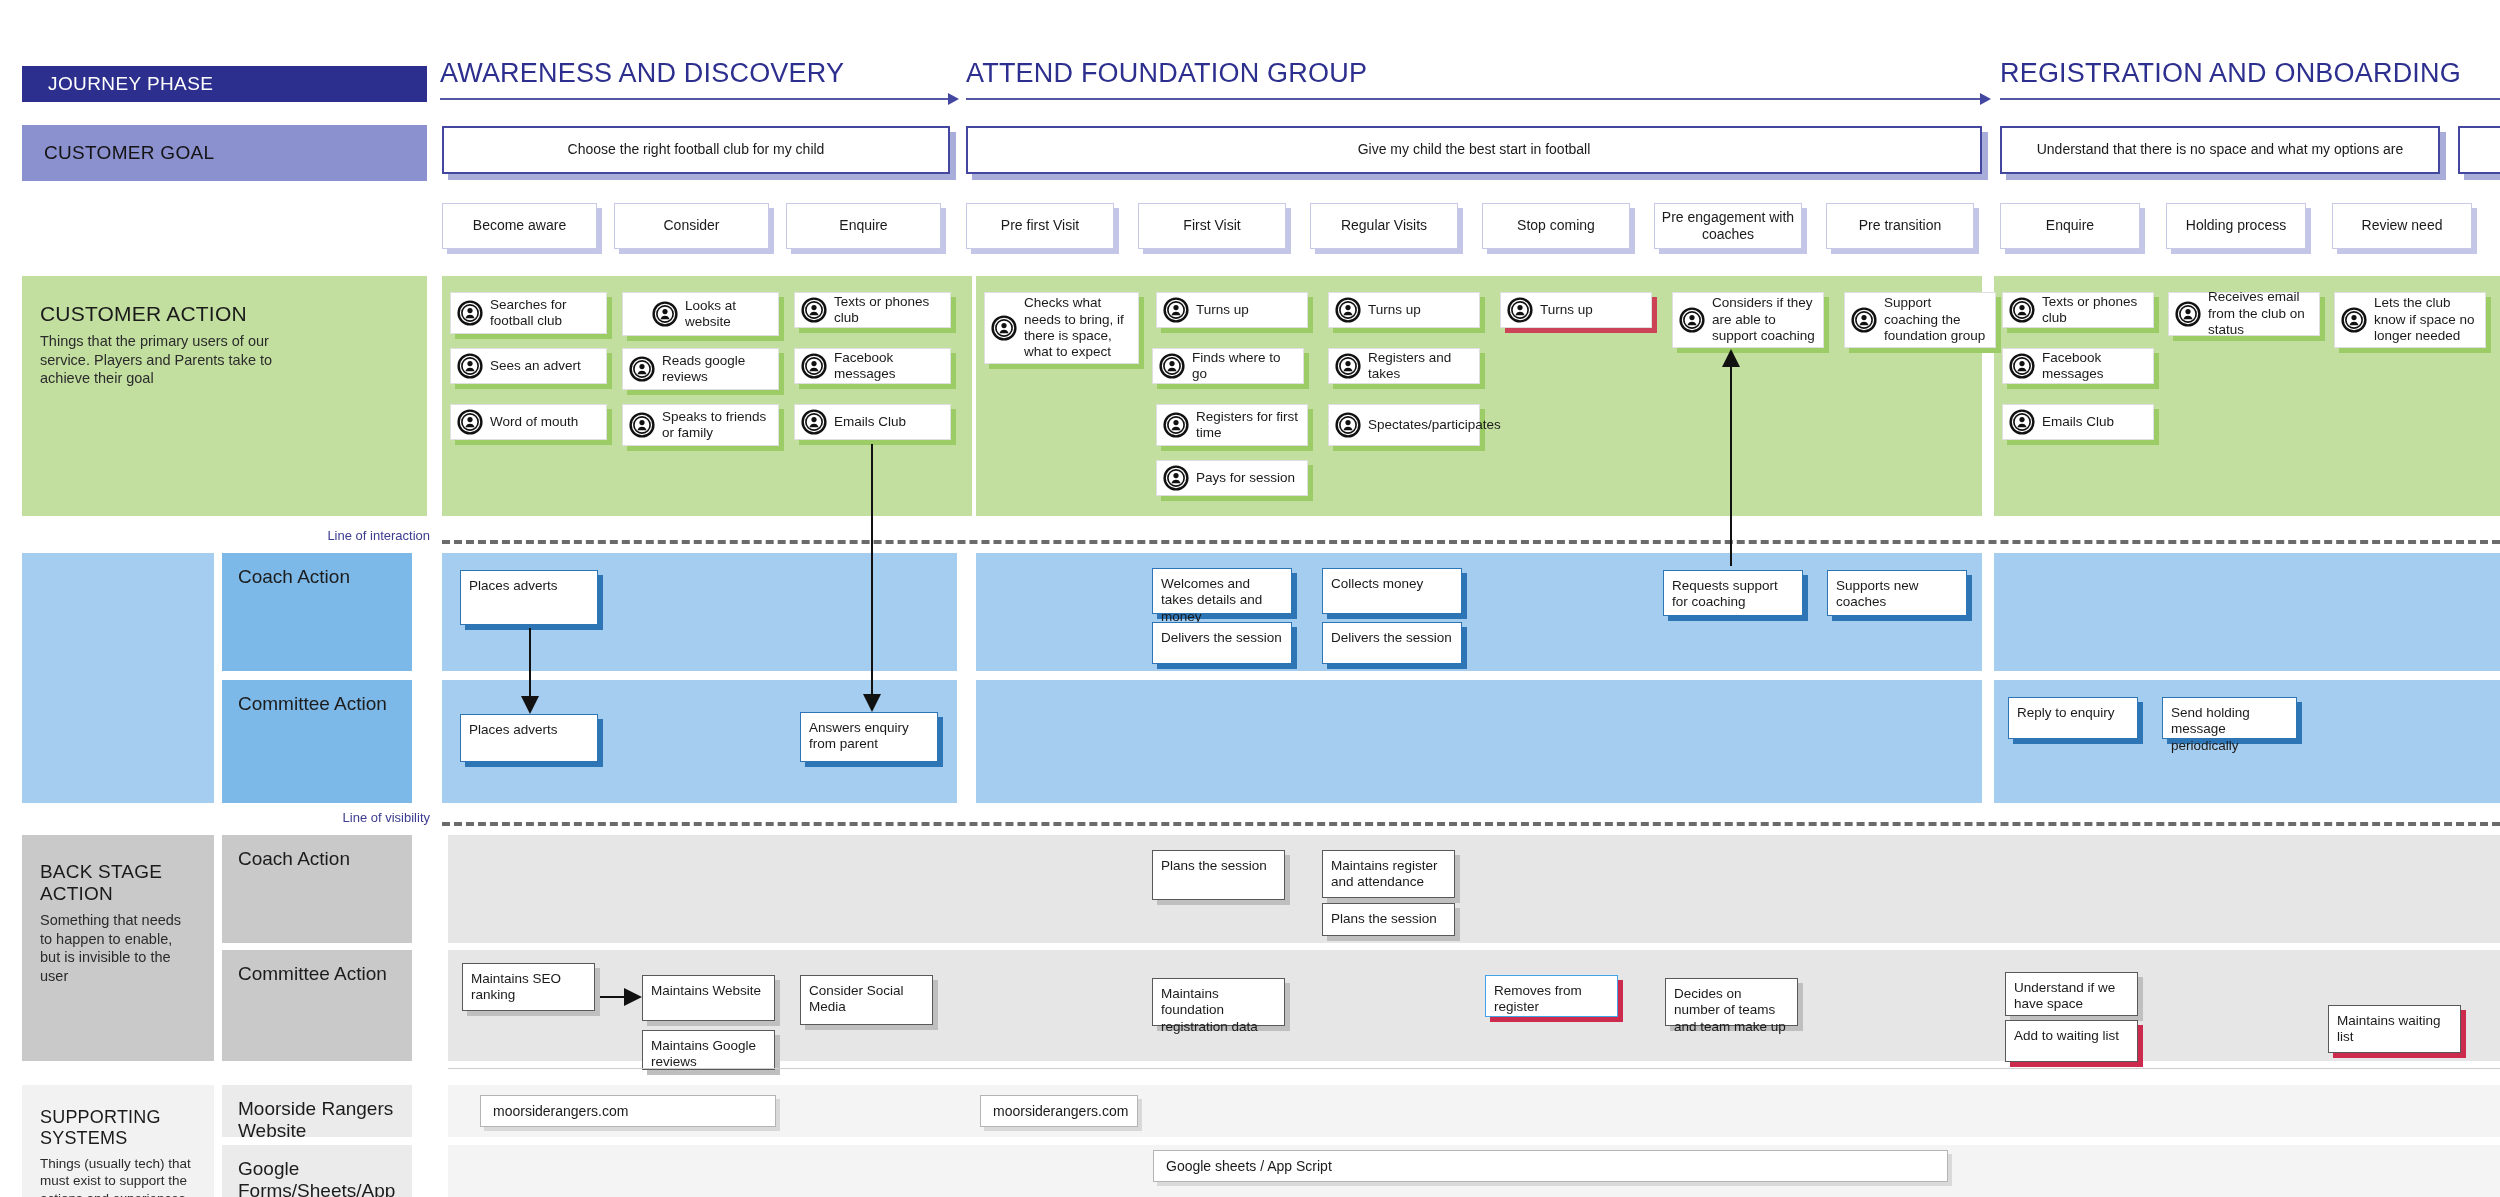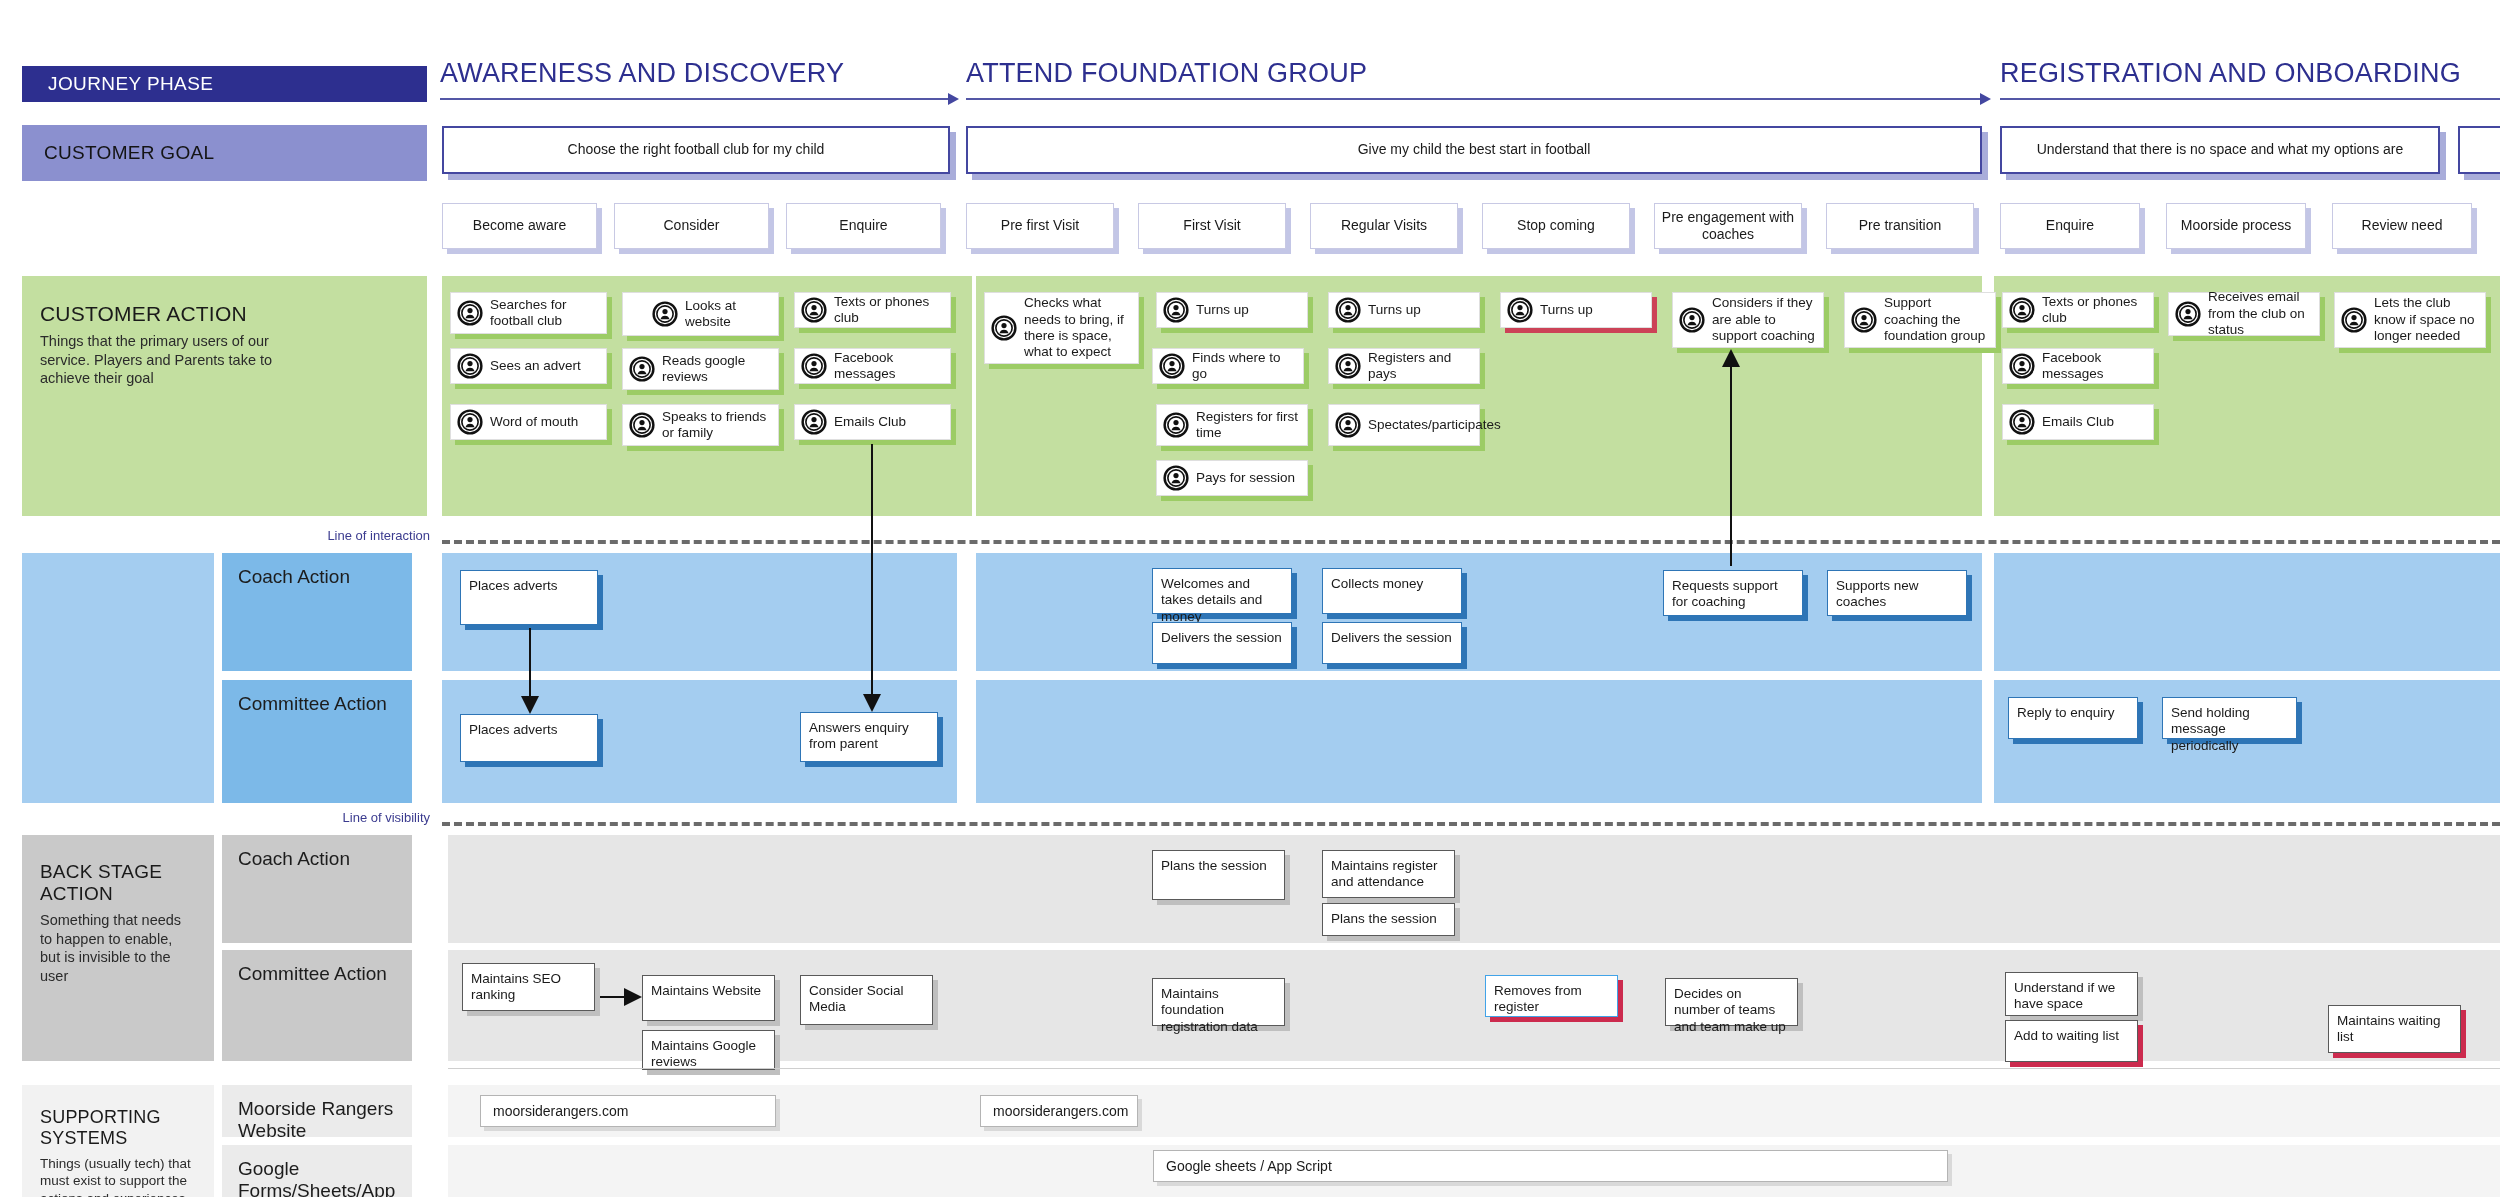--- a/index.html
+++ b/index.html
@@ -267,21 +267,21 @@
     <span>Pre engagement with coaches</span>
     </div>
   <div class="card m-card" style="left:1826px; top:203px; width:148px; height:46px;">
     <span>Pre transition</span>
     </div>
 
   <div class="card m-card" style="left:2000px; top:203px; width:140px; height:46px;">
     <span>Enquire</span>
     </div>
   <div class="card m-card" style="left:2166px; top:203px; width:140px; height:46px;">
-    <span>Moorside process</span>
+    <span>Holding process</span>
     </div>
   <div class="card m-card" style="left:2332px; top:203px; width:140px; height:46px;">
     <span>Review need</span>
     </div>
 
   <div class="band band-green" style="left:22px; top:276px; width:405px; height:240px;"></div>
   <div class="rowlabel" style="left:22px; top:288px; width:405px;">
     <div class="title">CUSTOMER ACTION</div>
     <div class="desc" style="width:250px;">Things that the primary users of our service.  Players and Parents take to achieve their goal</div>
   </div>
@@ -430,21 +430,21 @@
         </svg></span>
     <span class="lbl">Turns up</span>
     </div>
   <div class="card c-action" style="left:1328px; top:348px; width:152px; height:36px;">
     <span class="picon"><svg viewBox="0 0 32 32" width="26" height="26">
           <circle cx="16" cy="16" r="14" fill="none" stroke="#111" stroke-width="3"></circle>
           <circle cx="16" cy="16" r="10" fill="none" stroke="#111" stroke-width="2"></circle>
           <circle cx="16" cy="13" r="3.2" fill="#111"></circle>
           <path d="M10.5 22.5a5.7 5.7 0 0 1 11 0z" fill="#111"></path>
         </svg></span>
-    <span class="lbl">Registers and pays</span>
+    <span class="lbl">Registers and takes</span>
     </div>
   <div class="card c-action" style="left:1328px; top:404px; width:152px; height:42px;">
     <span class="picon"><svg viewBox="0 0 32 32" width="26" height="26">
           <circle cx="16" cy="16" r="14" fill="none" stroke="#111" stroke-width="3"></circle>
           <circle cx="16" cy="16" r="10" fill="none" stroke="#111" stroke-width="2"></circle>
           <circle cx="16" cy="13" r="3.2" fill="#111"></circle>
           <path d="M10.5 22.5a5.7 5.7 0 0 1 11 0z" fill="#111"></path>
         </svg></span>
     <span class="lbl">Spectates/participates</span>
     </div>

